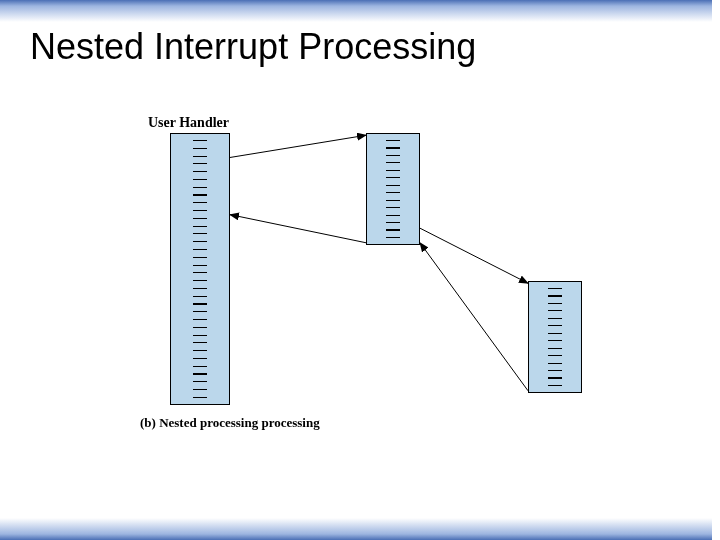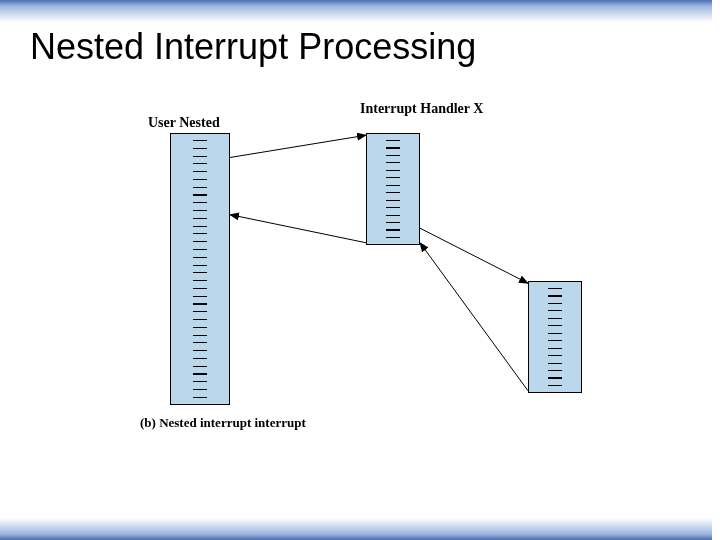--- a/index.html
+++ b/index.html
@@ -81,23 +81,21 @@
   }
 </style>
 </head>
 <body>
 
 <div class="slide">
   <div class="title">Nested Interrupt Processing</div>
 
   <div class="diagram">
 
-    <div class="label" style="left:38px; top:20px;">User Nested</div>
-    <div class="label" style="left:250px; top:6px; line-height:1.1;">Interrupt
-Handler X</div>
+    <div class="label" style="left:38px; top:20px;">User Handler</div>
 
     <div class="box" id="box-user" style="left: 60px; top: 38px; width: 60px; height: 272px;">
         <div class="ticks" id="ticks-user">
           <div class="tick"></div>
           <div class="tick"></div>
           <div class="tick"></div>
           <div class="tick"></div>
           <div class="tick"></div>
           <div class="tick"></div>
           <div class="tick"></div>
@@ -174,15 +172,15 @@
         </marker>
       </defs>
       <g id="arrow-lines" stroke="#000" stroke-width="1" fill="none" marker-end="url(#ah)">
           <line x1="120" y1="62.480000000000004" x2="256" y2="40.24"></line>
           <line x1="310" y1="133.2" x2="418" y2="188.24"></line>
           <line x1="418" y1="295.76" x2="310" y2="147.76"></line>
           <line x1="256" y1="147.76" x2="120" y2="119.6"></line>
         </g>
     </svg>
 
-    <div class="caption" style="left:30px; top:320px;">(b) Nested interrupt interrupt</div>
+    <div class="caption" style="left:30px; top:320px;">(b) Nested processing processing</div>
   </div>
 </div>
 
 </body></html>

